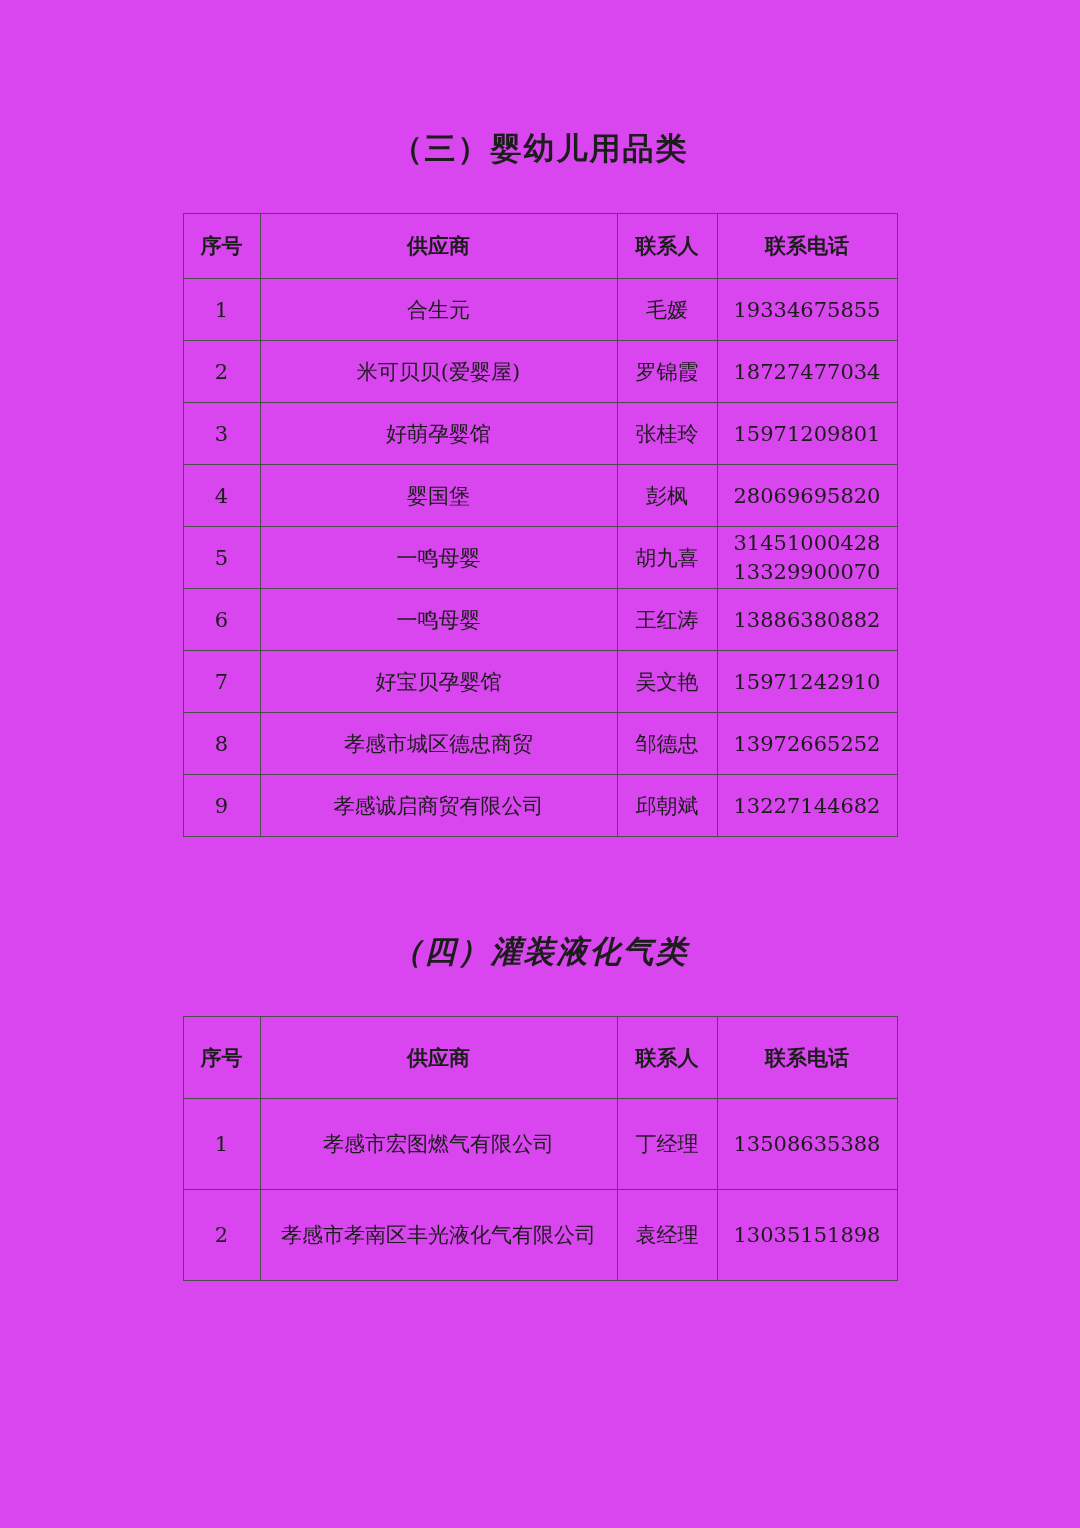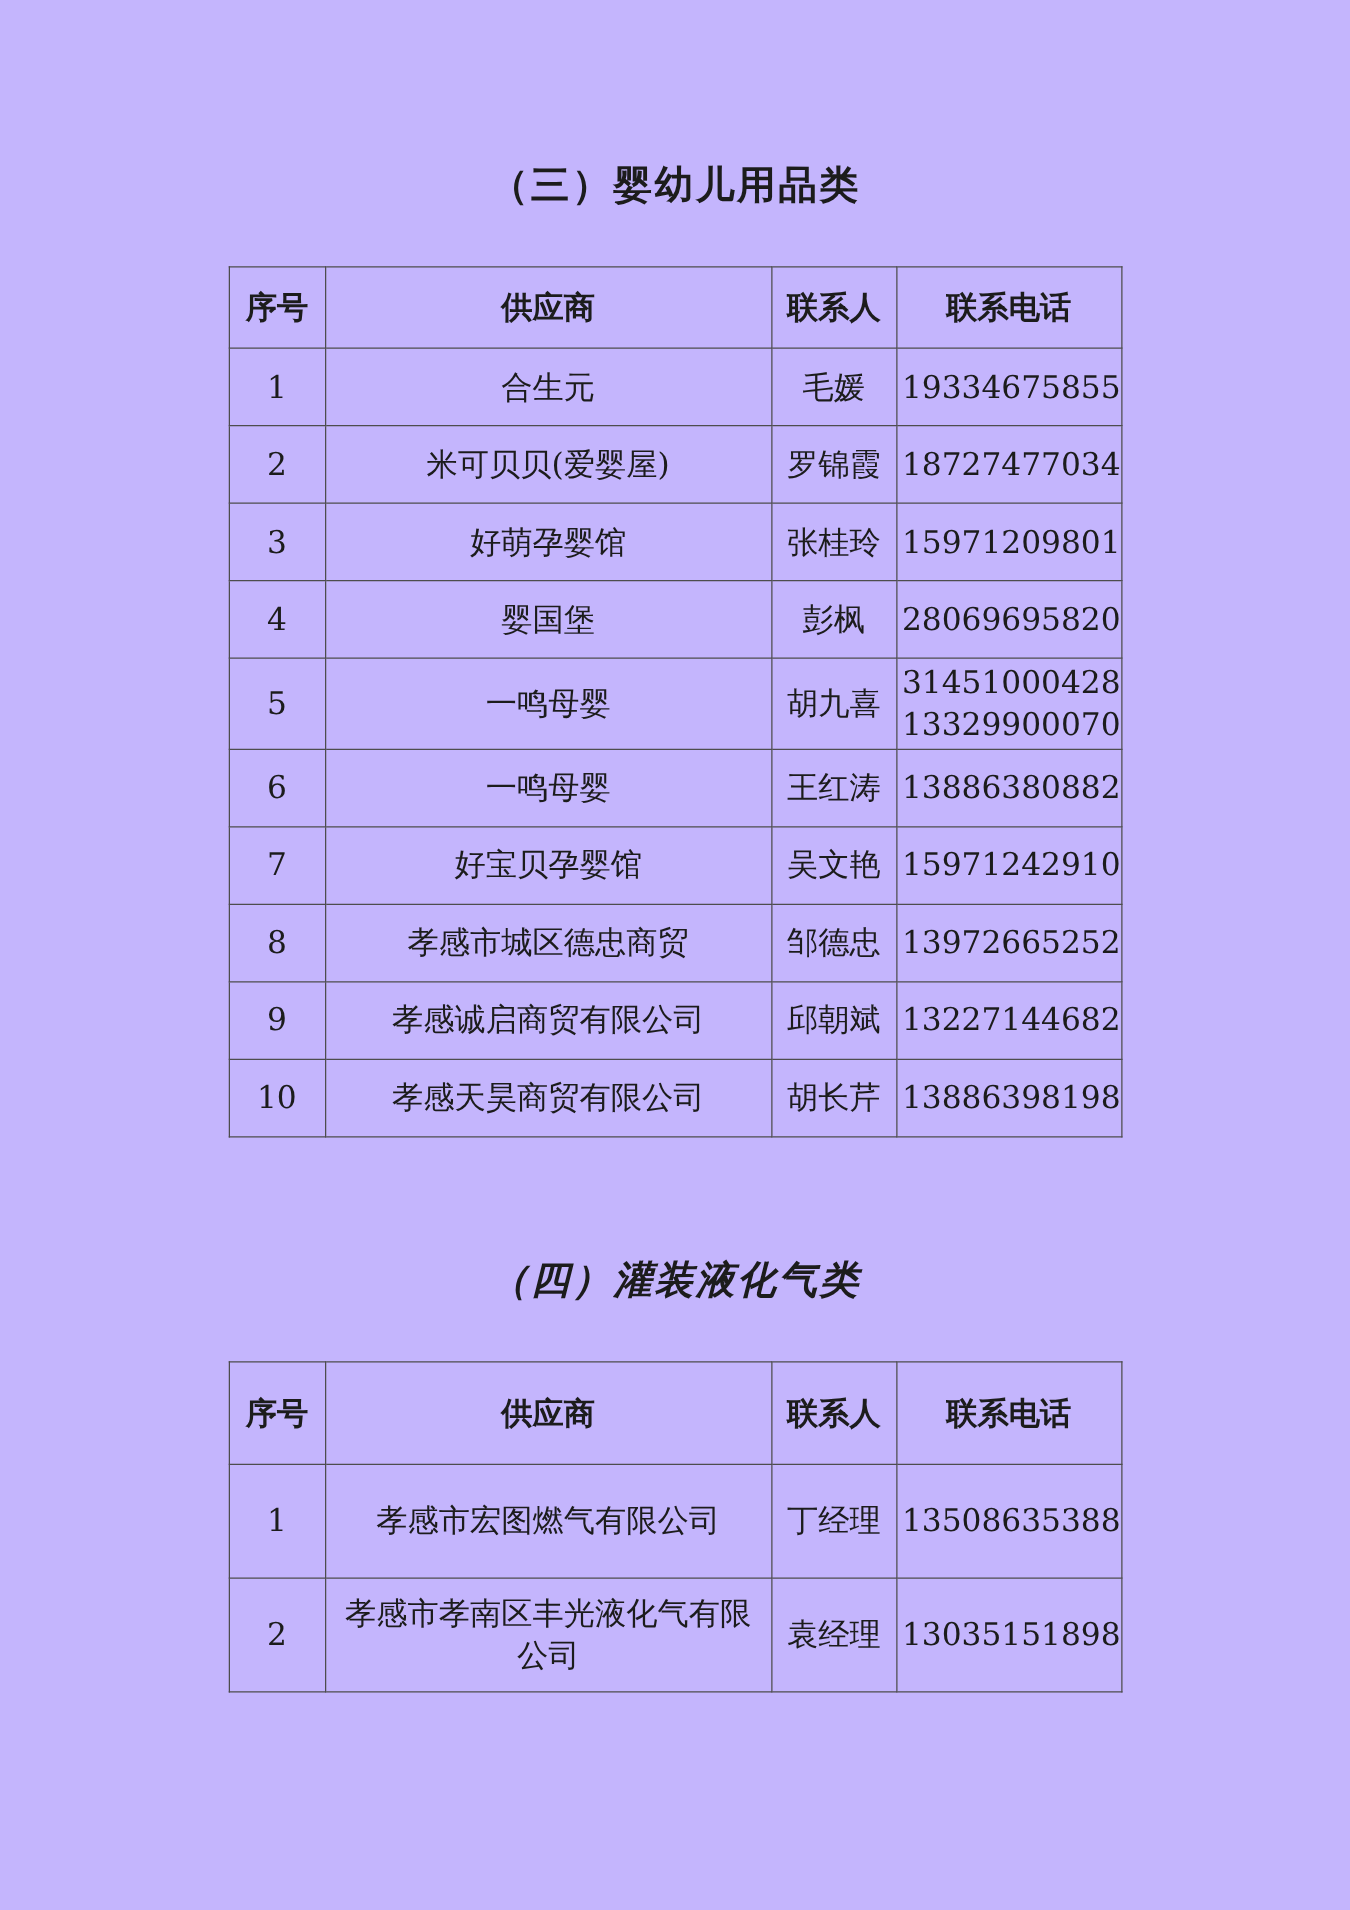--- a/index.html
+++ b/index.html
@@ -5,21 +5,21 @@
   html, body {
     margin: 0;
     padding: 0;
     background: #ffffff;
   }
   .page {
     position: relative;
     width: 1080px;
     height: 1528px;
     margin: 0 auto;
-    background: #c4b5fd;
+    background: #d946ef;
     box-sizing: border-box;
     padding-top: 130px;
     font-family: "DejaVu Serif", "Liberation Serif", serif;
     color: #1c1c1c;
   }
   .section-title {
     text-align: center;
     font-size: 31px;
     font-weight: bold;
     letter-spacing: 2px;
@@ -32,21 +32,21 @@
     margin: 46px auto 0 auto;
     border-collapse: collapse;
     table-layout: fixed;
   }
   .t2 { margin-top: 18px; }
   table.supplier-table th,
   table.supplier-table td {
     border: 1px solid #4d4d4d;
     text-align: center;
     vertical-align: middle;
-    font-size: 25px;
+    font-size: 21px;
     padding: 2px 4px;
     overflow: hidden;
     line-height: 1.35;
   }
   table.supplier-table th {
     font-weight: bold;
   }
   col.c-no    { width: 77px; }
   col.c-sup   { width: 357px; }
   col.c-con   { width: 100px; }
@@ -146,28 +146,20 @@
           </td>
         </tr>
         <tr data-name="table-row">
           <td data-name="cell-no">9</td>
           <td data-name="cell-supplier">孝感诚启商贸有限公司</td>
           <td data-name="cell-contact">邱朝斌</td>
           <td data-name="cell-phone">
             <div data-name="phone-number">13227144682</div>
           </td>
         </tr>
-        <tr data-name="table-row">
-          <td data-name="cell-no">10</td>
-          <td data-name="cell-supplier">孝感天昊商贸有限公司</td>
-          <td data-name="cell-contact">胡长芹</td>
-          <td data-name="cell-phone">
-            <div data-name="phone-number">13886398198</div>
-          </td>
-        </tr>
       </tbody>
   </table>
 
   <div class="section-title title-2" data-name="section-title-bottled-lpg">（四）灌装液化气类</div>
 
   <table class="supplier-table t2" data-name="suppliers-table-bottled-lpg">
     <colgroup>
       <col class="c-no">
         <col class="c-sup">
         <col class="c-con">

